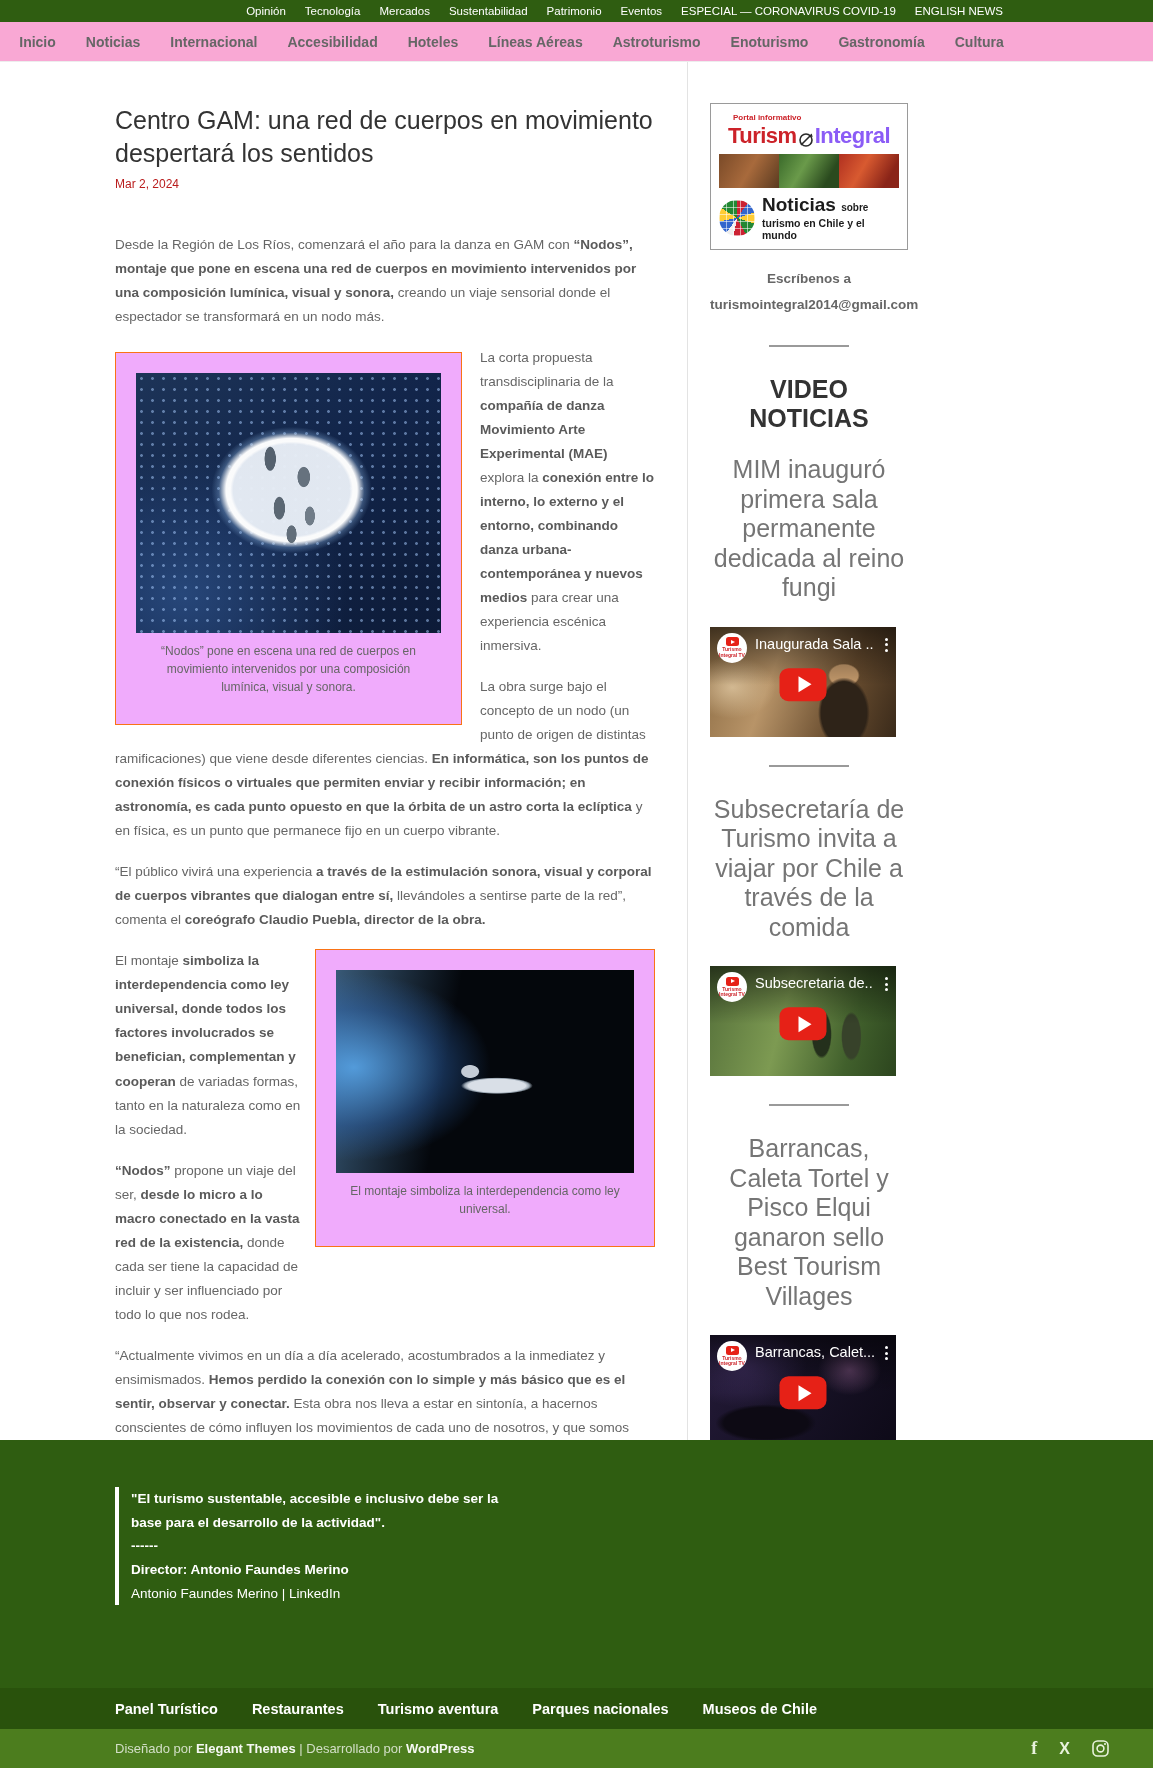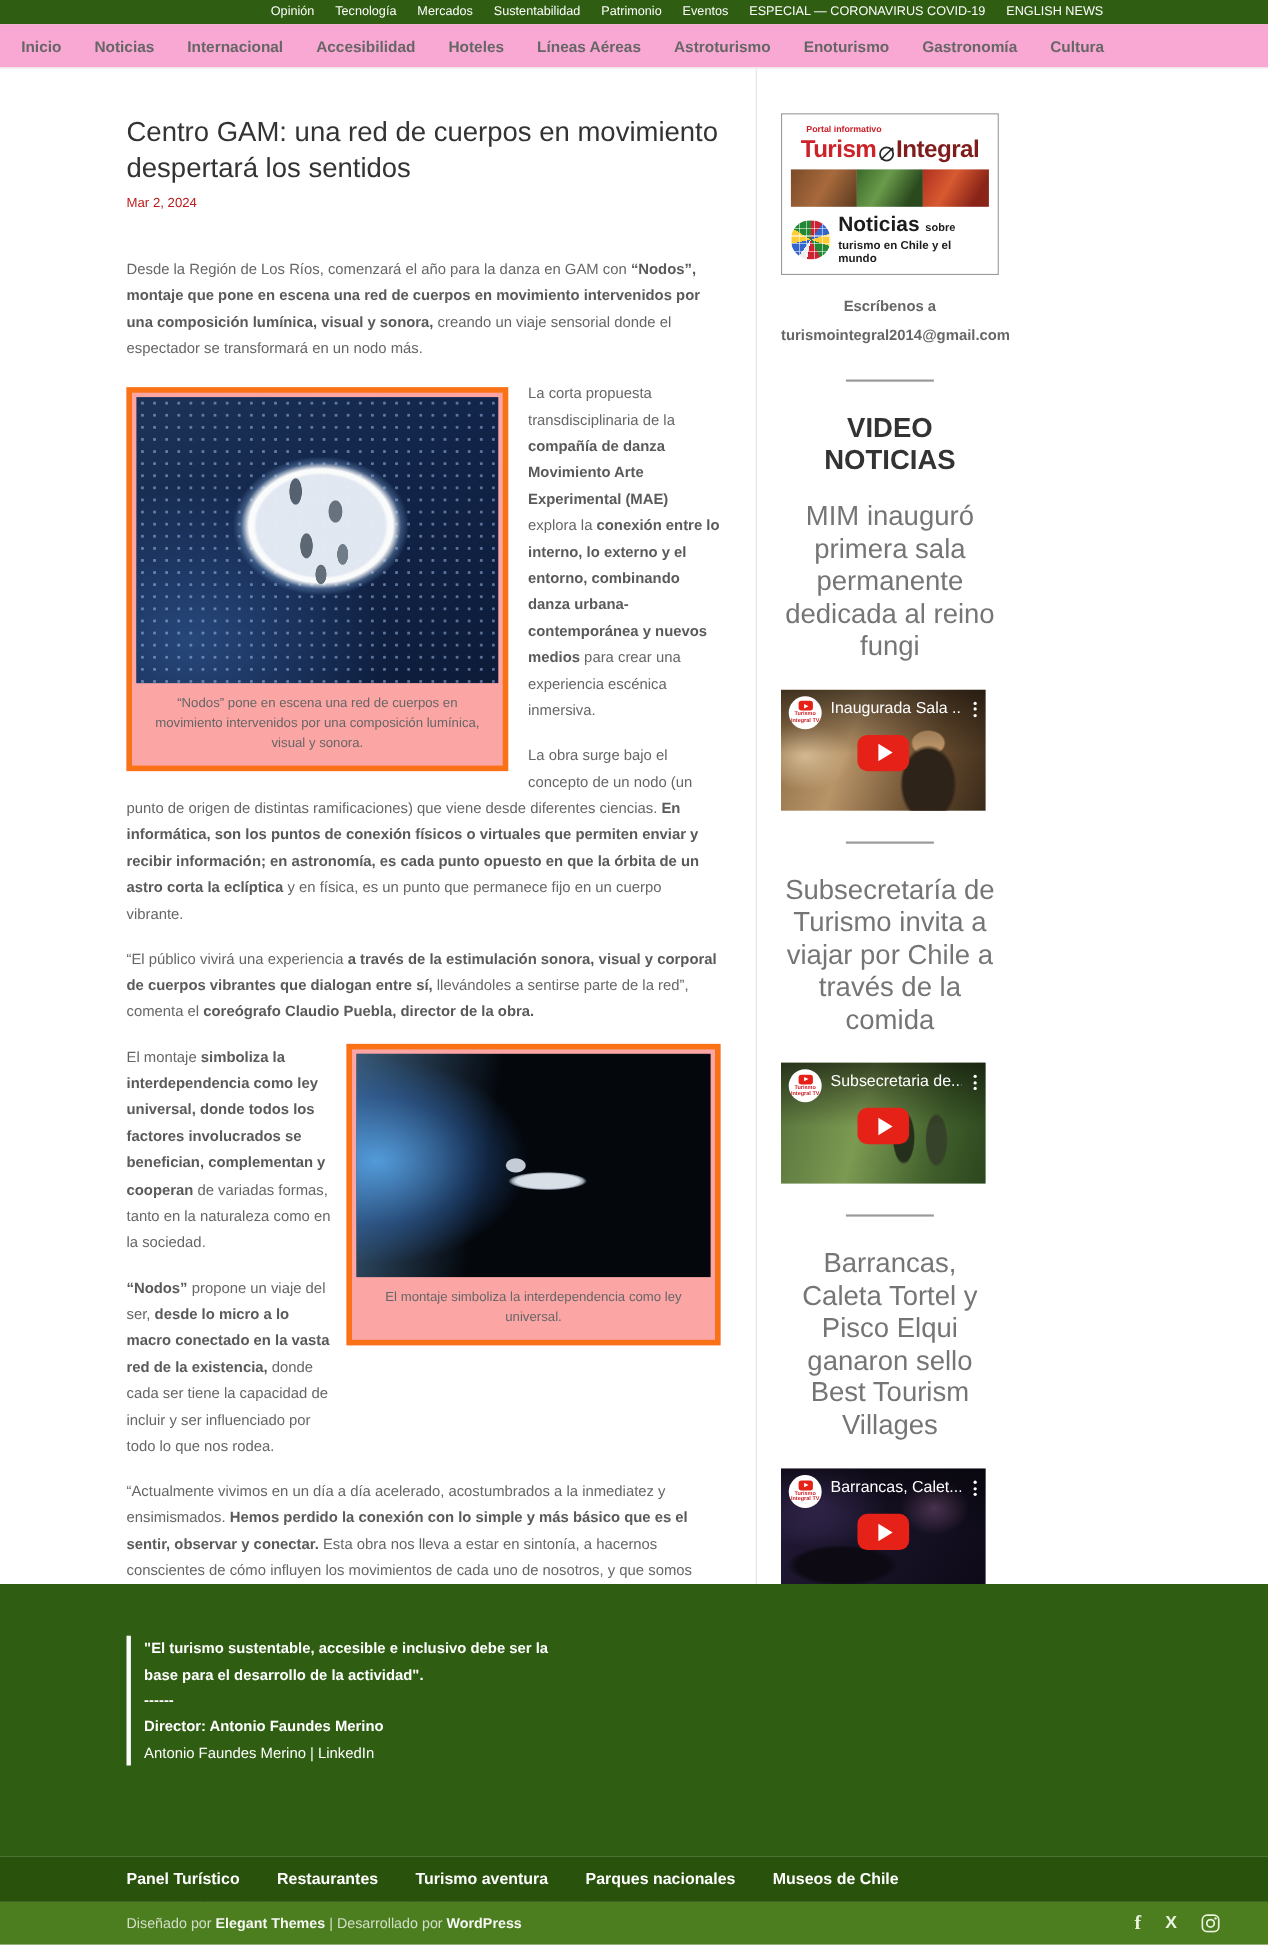--- a/index.html
+++ b/index.html
@@ -20,21 +20,21 @@
   .sidebar { width:253px; margin-left:32px; border-left:1px solid #e3e3e3; padding:41px 0 12px 22px; }
 
   
   h1.post-title { font-size:25px; font-weight:500; color:#333; line-height:1.3; margin-bottom:8px; }
   .post-date { font-size:12px; color:#b91c1c; margin-bottom:42px; }
   .article p { font-size:13.5px; color:#666; line-height:1.78; margin-bottom:17px; }
   .article strong { font-weight:700; color:#5a5a5a; }
   .inline-link { color:#2ea3f2; text-decoration:none; }
   .inline-link.bold, a.inline-link { font-weight:700; color:#2ea3f2; text-decoration:none; }
 
-  figure.imgbox { background:#fca5a5; border:5px solid #f97316; padding:4px; }
+  figure.imgbox { background:#f0abfc; border:1px solid #f97316; padding:20px; }
   figure.float-left { float:left; width:347px; margin:6px 18px 8px 0; }
   .caption { font-size:12px; color:#666; text-align:center; line-height:1.5; padding:9px 12px 8px; }
   .photo { position:relative; overflow:hidden; }
 
   .photo1 { height:260px;
     background:
       radial-gradient(ellipse 104px 82px at 51% 45%, rgba(232,238,246,.97) 0 56%, rgba(255,255,255,.98) 59% 63%, rgba(130,170,215,.35) 70%, rgba(30,60,110,0) 77%),
       radial-gradient(rgba(170,205,255,.5) 1.1px, transparent 1.7px),
       radial-gradient(ellipse at 15% 85%, #27477a 0%, rgba(20,40,80,0) 45%),
       linear-gradient(145deg,#1d3458 0%,#12254a 45%,#0d1b38 100%);
@@ -61,21 +61,21 @@
   blockquote.event-info { border-left:4px solid #2ea3f2; padding:4px 0 4px 20px; margin:26px 0 22px; }
   blockquote.event-info .bq-line { font-size:13.5px; color:#666; line-height:1.78; }
   .credits-line { font-size:13.5px; color:#555; line-height:1.35; margin-top:14px; }
   .clearfix::after { content:""; display:block; clear:both; }
 
   
   .logo-box { width:198px; border:1px solid #9a9a9a; background:#fff; padding:9px 8px 8px; }
   .logo-tagline { color:#cc2229; font-size:8px; font-weight:700; margin-left:14px; }
   .logo-brand { font-size:22px; font-weight:800; letter-spacing:-0.5px; display:flex; align-items:center; justify-content:center; margin:1px 0 5px; }
   .logo-brand .red { color:#cc2229; }
-  .logo-brand .green { color:#7f1d1d; }
+  .logo-brand .green { color:#8b5cf6; }
   .compass { display:inline-block; width:16px; height:16px; margin:0 1px; }
   .logo-strip { display:flex; height:34px; }
   .logo-strip div { flex:1; }
   .strip-1 { background:linear-gradient(120deg,#7a4a28,#a86a3c 50%,#5a3a20); }
   .strip-2 { background:linear-gradient(120deg,#3a6a2a,#6a9a4a 40%,#2a4a1e 80%); }
   .strip-3 { background:linear-gradient(120deg,#b03020,#d85a30 40%,#8a2418 80%); }
   .logo-noticias { display:flex; align-items:center; gap:7px; margin-top:7px; }
   .flags-globe { width:36px; height:36px; border-radius:50%; flex:0 0 36px;
     background:
       repeating-linear-gradient(0deg, rgba(255,255,255,.55) 0 1px, transparent 1px 7px),

